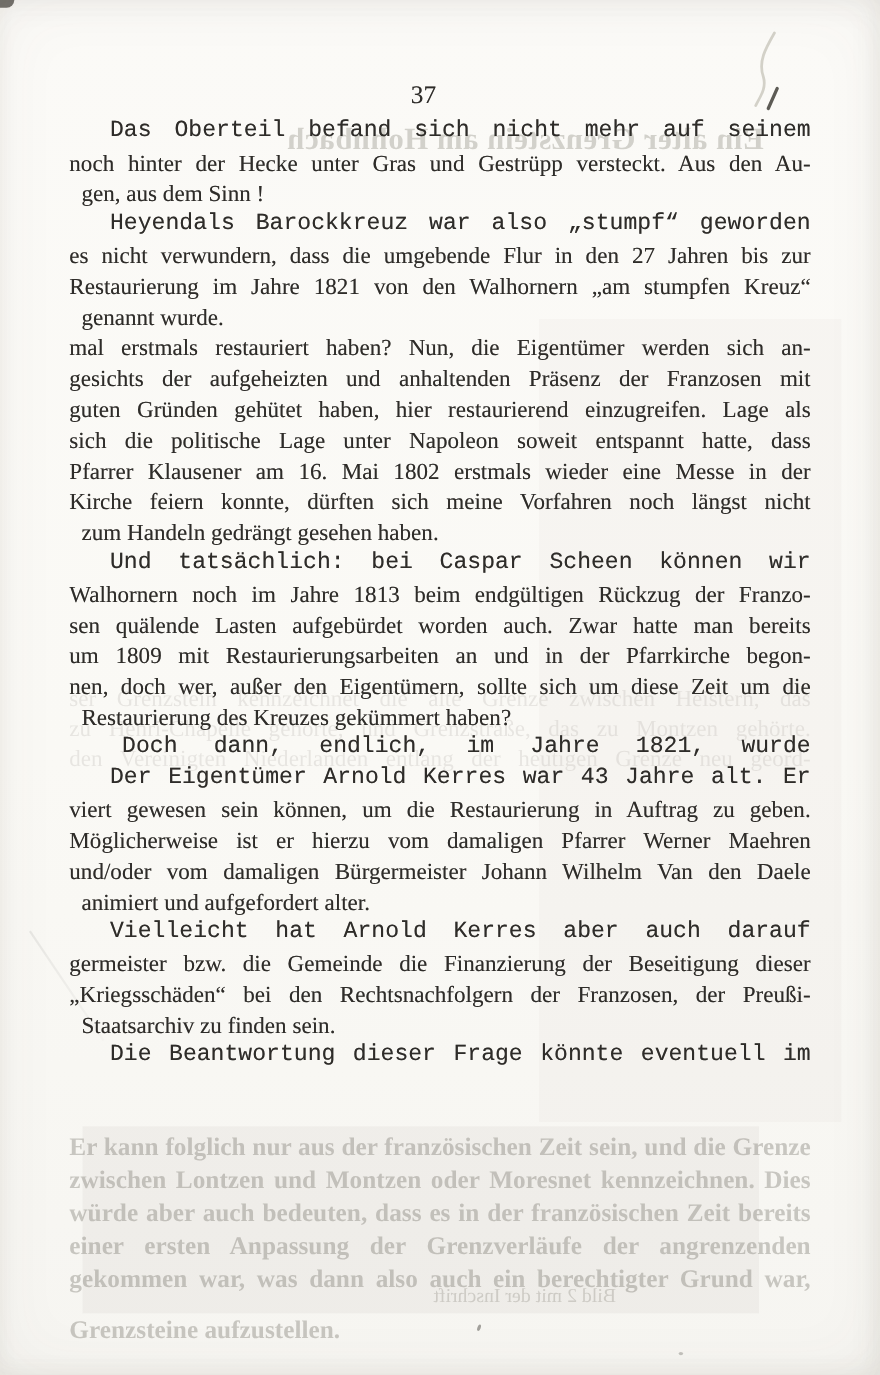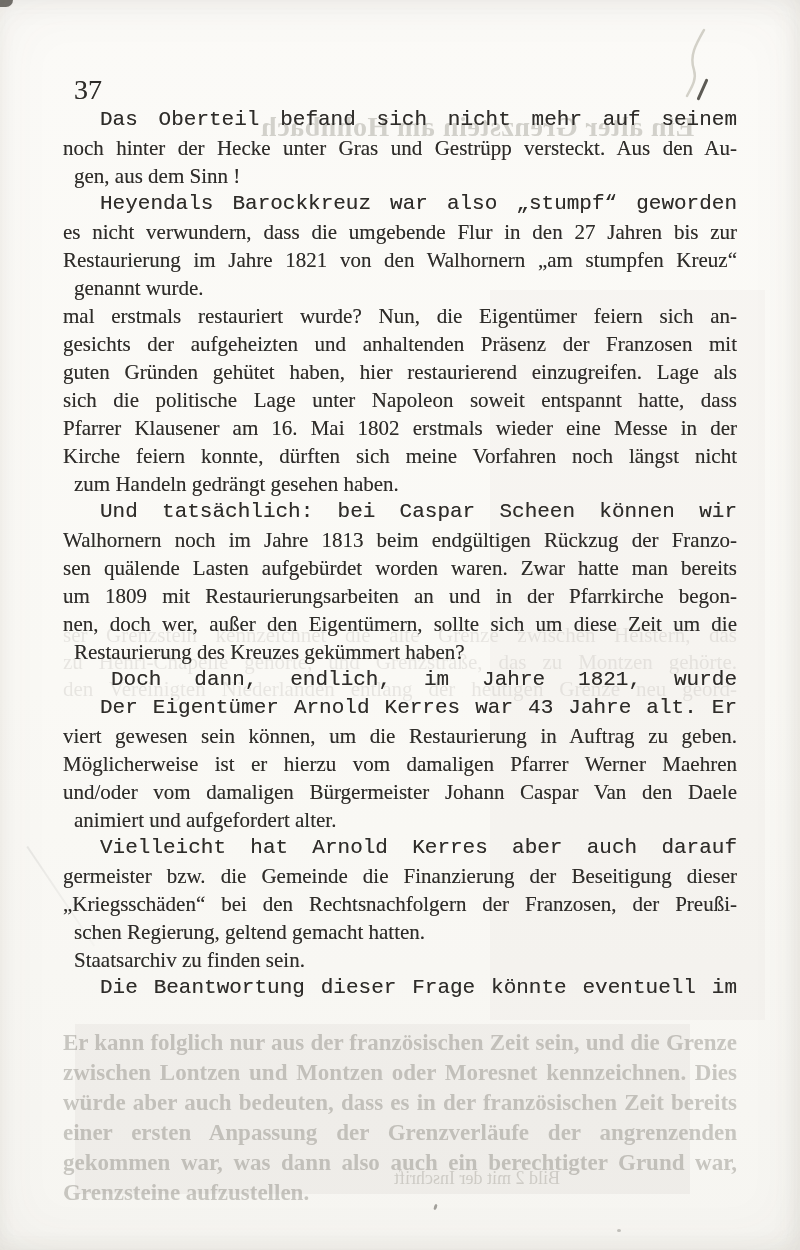--- a/index.html
+++ b/index.html
@@ -22,30 +22,30 @@
   .ghost-rect-bottom{position:absolute;left:75px;top:1024px;width:615px;height:170px;background:rgba(130,126,115,.065);z-index:1;}
   .ghost-heading{
     position:absolute;left:190px;top:111px;width:575px;z-index:2;text-align:center;
     font-size:28px;font-weight:bold;letter-spacing:.5px;
     color:rgba(150,147,138,.40);transform:scaleX(-1);filter:blur(.6px);
   }
   .ghost-mid{position:absolute;left:63px;top:622px;width:674px;z-index:2;font-size:21px;color:rgba(118,115,106,.14);filter:blur(.3px);}
   .ghost-mid .gline{height:27px;line-height:27px;text-align:justify;text-align-last:justify;overflow:hidden;}
   .ghost-bottom{position:absolute;left:63px;top:1028px;width:674px;z-index:2;font-size:23px;font-weight:bold;color:rgba(100,97,88,.32);filter:blur(.35px);}
   .ghost-bottom .gline{height:30px;line-height:30px;text-align:justify;text-align-last:justify;overflow:hidden;}
-  .ghost-bottom .gline.last{text-align-last:left;}
+  .ghost-bottom .gline.last{text-align-last:left;margin-top:16px;}
   .ghost-caption{
     position:absolute;left:330px;top:1168px;width:230px;z-index:2;
     font-size:18px;color:rgba(128,125,116,.30);transform:scaleX(-1);filter:blur(.4px);white-space:nowrap;
   }
 
   
   .page-number{
-    position:absolute;left:74px;top:74px;width:674px;z-index:5;
-    text-align:left;font-size:28px;color:var(--ink);
+    position:absolute;left:48px;top:74px;width:674px;z-index:5;
+    text-align:center;font-size:23px;color:var(--ink);
     text-shadow:0 0 .6px rgba(40,38,35,.45);
   }
   .text-block{
     position:absolute;left:63px;top:106px;width:674px;z-index:5;
     font-size:21px;color:var(--ink);
     text-shadow:0 0 .6px rgba(40,38,35,.45);
   }
   .para{margin:0;}
   .line{height:28px;line-height:28px;text-align:justify;text-align-last:justify;overflow:hidden;}
   .line.last{text-align-last:left;margin-left:11px;}
@@ -95,51 +95,50 @@
         <div class="line">noch hinter der Hecke unter Gras und Gestrüpp versteckt. Aus den Au-</div>
         <div class="line last">gen, aus dem Sinn !</div>
       </div>
       <div class="para">
         <div class="line first">Heyendals Barockkreuz war also „stumpf“ geworden und so kann</div>
         <div class="line">es nicht verwundern, dass die umgebende Flur in den 27 Jahren bis zur</div>
         <div class="line">Restaurierung im Jahre 1821 von den Walhornern „am stumpfen Kreuz“</div>
         <div class="line last">genannt wurde.</div>
       </div>
       <div class="para">
-        <div class="line">mal erstmals restauriert wurde? Nun, die Eigentümer feiern sich an-</div>
+        <div class="line">mal erstmals restauriert haben? Nun, die Eigentümer werden sich an-</div>
         <div class="line">gesichts der aufgeheizten und anhaltenden Präsenz der Franzosen mit</div>
         <div class="line">guten Gründen gehütet haben, hier restaurierend einzugreifen. Lage als</div>
         <div class="line">sich die politische Lage unter Napoleon soweit entspannt hatte, dass</div>
         <div class="line">Pfarrer Klausener am 16. Mai 1802 erstmals wieder eine Messe in der</div>
         <div class="line">Kirche feiern konnte, dürften sich meine Vorfahren noch längst nicht</div>
         <div class="line last">zum Handeln gedrängt gesehen haben.</div>
       </div>
       <div class="para">
         <div class="line first">Und tatsächlich: bei Caspar Scheen können wir nachlesen, dass den</div>
         <div class="line">Walhornern noch im Jahre 1813 beim endgültigen Rückzug der Franzo-</div>
-        <div class="line">sen quälende Lasten aufgebürdet worden waren. Zwar hatte man bereits</div>
+        <div class="line">sen quälende Lasten aufgebürdet worden auch. Zwar hatte man bereits</div>
         <div class="line">um 1809 mit Restaurierungsarbeiten an und in der Pfarrkirche begon-</div>
         <div class="line">nen, doch wer, außer den Eigentümern, sollte sich um diese Zeit um die</div>
         <div class="line last">Restaurierung des Kreuzes gekümmert haben?</div>
       </div>
       <div class="para">
         <div class="line first last">Doch dann, endlich, im Jahre 1821, wurde gehandelt.</div>
       </div>
       <div class="para">
         <div class="line first">Der Eigentümer Arnold Kerres war 43 Jahre alt. Er hätte also moti-</div>
         <div class="line">viert gewesen sein können, um die Restaurierung in Auftrag zu geben.</div>
         <div class="line">Möglicherweise ist er hierzu vom damaligen Pfarrer Werner Maehren</div>
-        <div class="line">und/oder vom damaligen Bürgermeister Johann Caspar Van den Daele</div>
+        <div class="line">und/oder vom damaligen Bürgermeister Johann Wilhelm Van den Daele</div>
         <div class="line last">animiert und aufgefordert alter.</div>
       </div>
       <div class="para">
         <div class="line first">Vielleicht hat Arnold Kerres aber auch darauf gewartet, bis der Bür-</div>
         <div class="line">germeister bzw. die Gemeinde die Finanzierung der Beseitigung dieser</div>
         <div class="line">„Kriegsschäden“ bei den Rechtsnachfolgern der Franzosen, der Preußi-</div>
-        <div class="line last">schen Regierung, geltend gemacht hatten.</div>
       </div>
       <div class="para">
         <div class="line last">Staatsarchiv zu finden sein.</div>
         <div class="line first">Die Beantwortung dieser Frage könnte eventuell im Gemeinde- oder</div>
       </div>
     </div>
 
   <div class="speck-topleft"></div>
   <svg class="squiggle" viewBox="0 0 36 74">
     <path d="M28,4 C20,18 13,30 18,44 C21,54 15,62 11,70" fill="none" stroke="#d3d1c8" stroke-width="2.5" stroke-linecap="round"></path>

